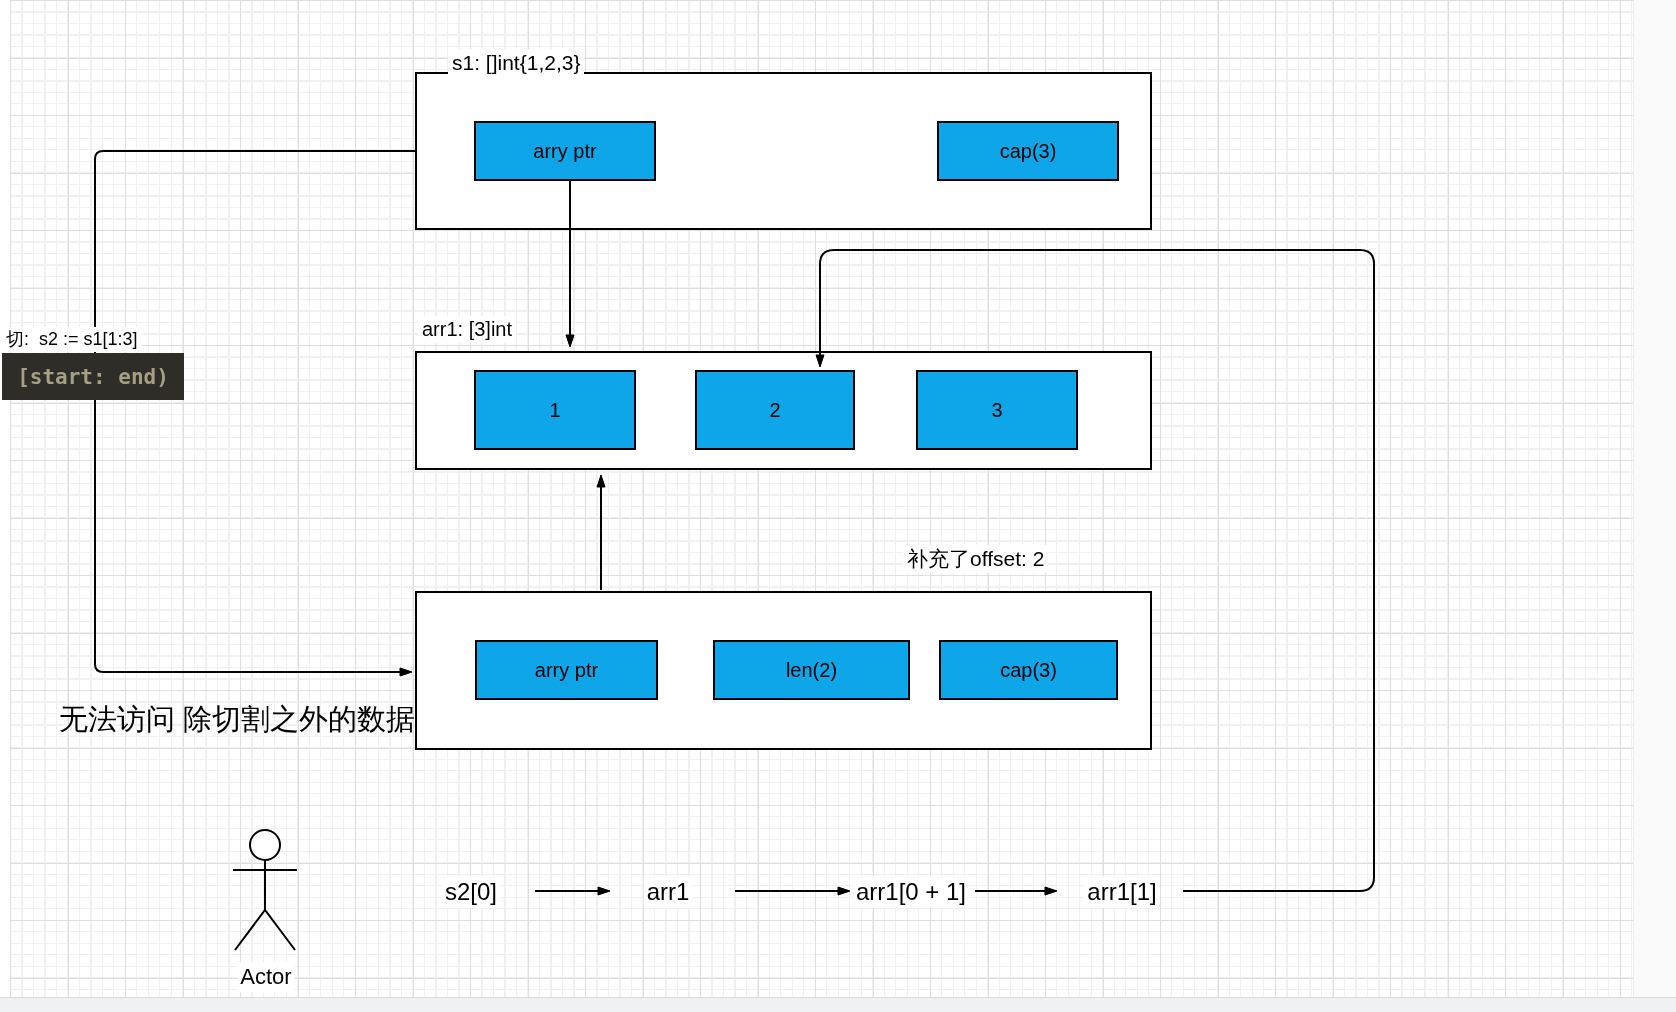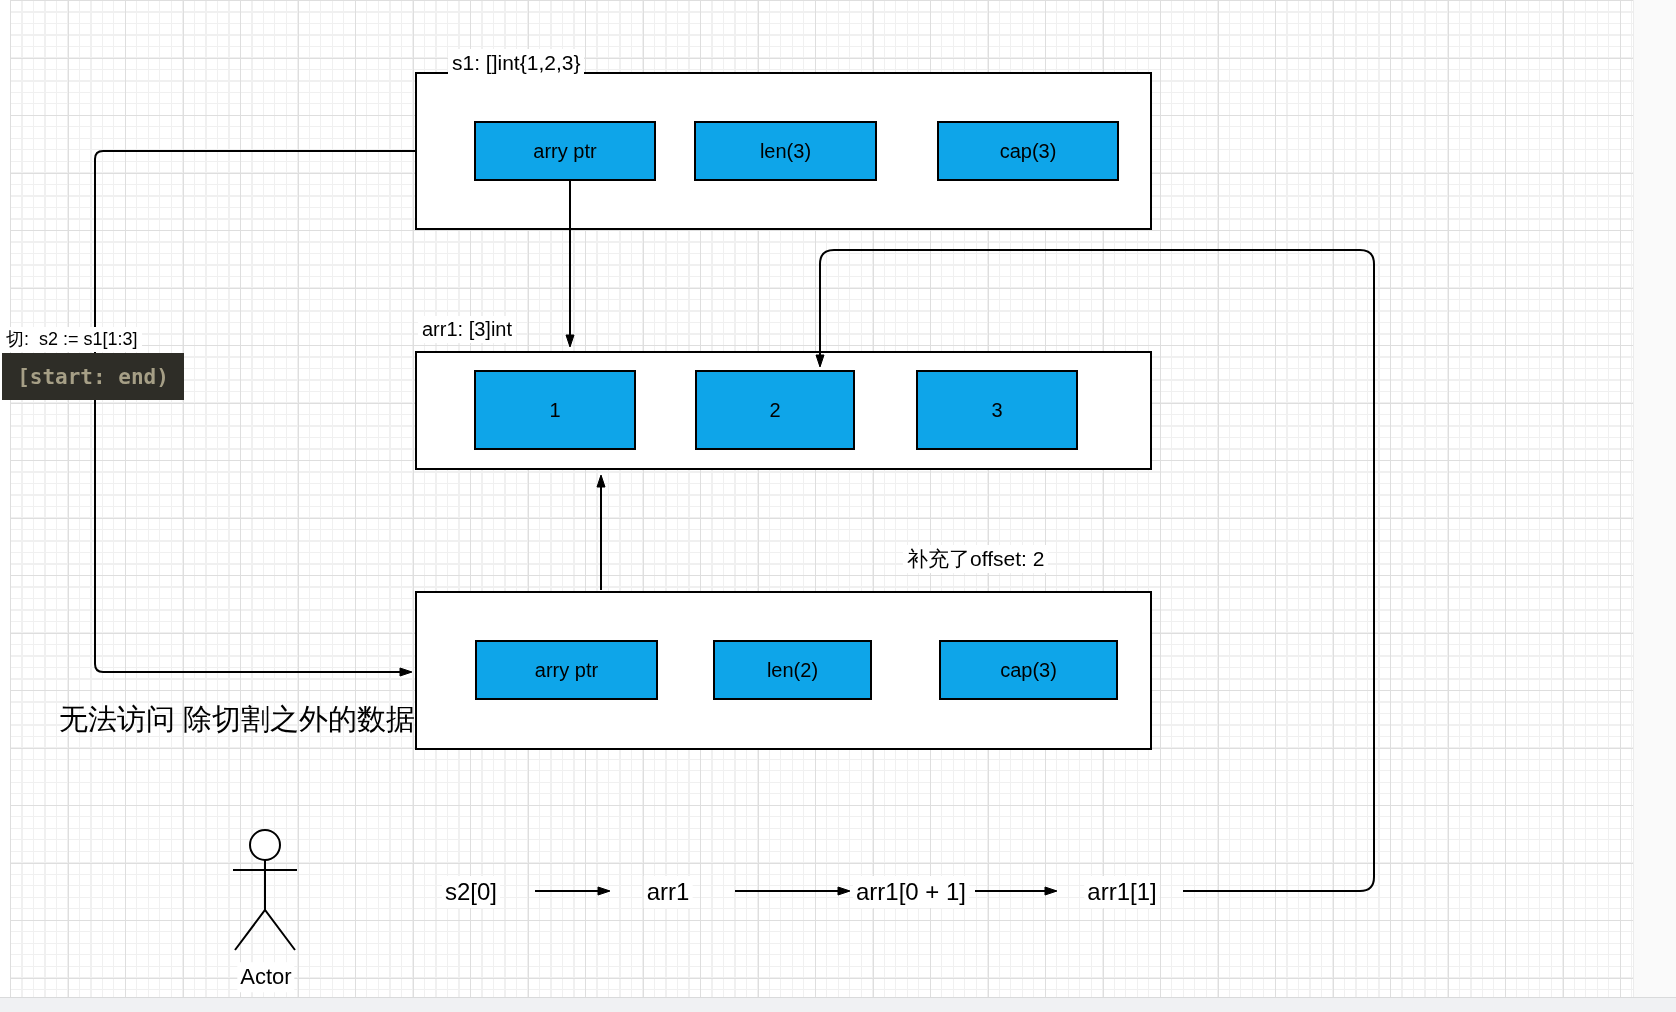--- a/index.html
+++ b/index.html
@@ -67,23 +67,20 @@
       <path d="M233 870 L297 870"></path>
       <path d="M235 950 L265 910 L295 950"></path>
     </g>
   </svg>
 
   <div class="lbl" id="s1-label" style="left:448px;top:34px;margin-top:15px;">s1: []int{1,2,3}</div>
   <div class="obox" style="left:415px;top:72px;width:737px;height:158px;"></div>
   <div class="ibox" style="left:474px;top:121px;width:182px;height:60px;">
     <span>arry ptr</span>
   </div>
-  <div class="ibox" style="left:694px;top:121px;width:183px;height:60px;">
-    <span>len(3)</span>
-  </div>
   <div class="ibox" style="left:937px;top:121px;width:182px;height:60px;">
     <span>cap(3)</span>
   </div>
 
   <div class="lbl" style="left:418px;top:316px;">arr1: [3]int</div>
   <div class="obox" style="left:415px;top:351px;width:737px;height:119px;"></div>
   <div class="ibox" style="left:474px;top:370px;width:162px;height:80px;">
     <span>1</span>
   </div>
   <div class="ibox" style="left:695px;top:370px;width:160px;height:80px;">
@@ -91,21 +88,21 @@
   </div>
   <div class="ibox" style="left:916px;top:370px;width:162px;height:80px;">
     <span>3</span>
   </div>
 
   <div class="lbl" id="offset-note" style="left:903px;top:545px;">补充了offset: 2</div>
   <div class="obox" style="left:415px;top:591px;width:737px;height:159px;"></div>
   <div class="ibox" style="left:475px;top:640px;width:183px;height:60px;">
     <span>arry ptr</span>
   </div>
-  <div class="ibox" style="left:713px;top:640px;width:159px;height:60px;">
+  <div class="ibox" style="left:713px;top:640px;width:197px;height:60px;">
     <span>len(2)</span>
   </div>
   <div class="ibox" style="left:939px;top:640px;width:179px;height:60px;">
     <span>cap(3)</span>
   </div>
 
   <div class="lbl" id="slice-note" style="left:2px;top:327px;">切:  s2 := s1[1:3]</div>
   <div id="range-code">
     <span>[start: end)</span>
   </div>

